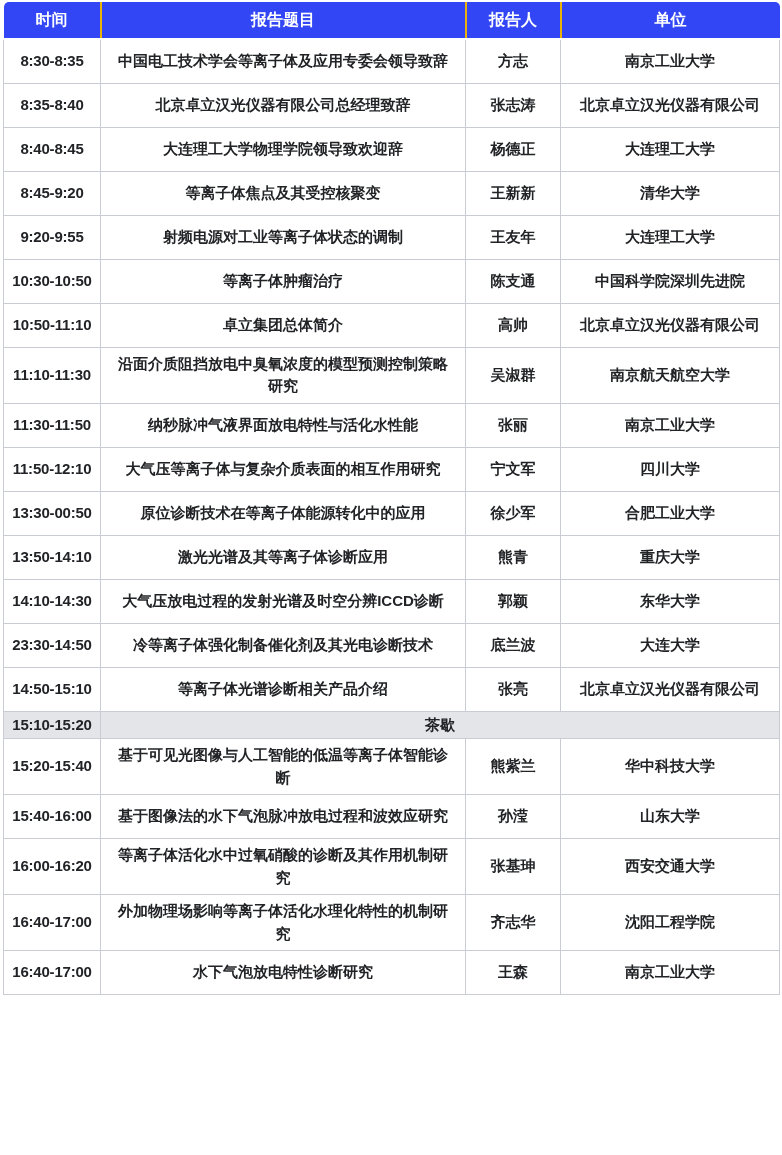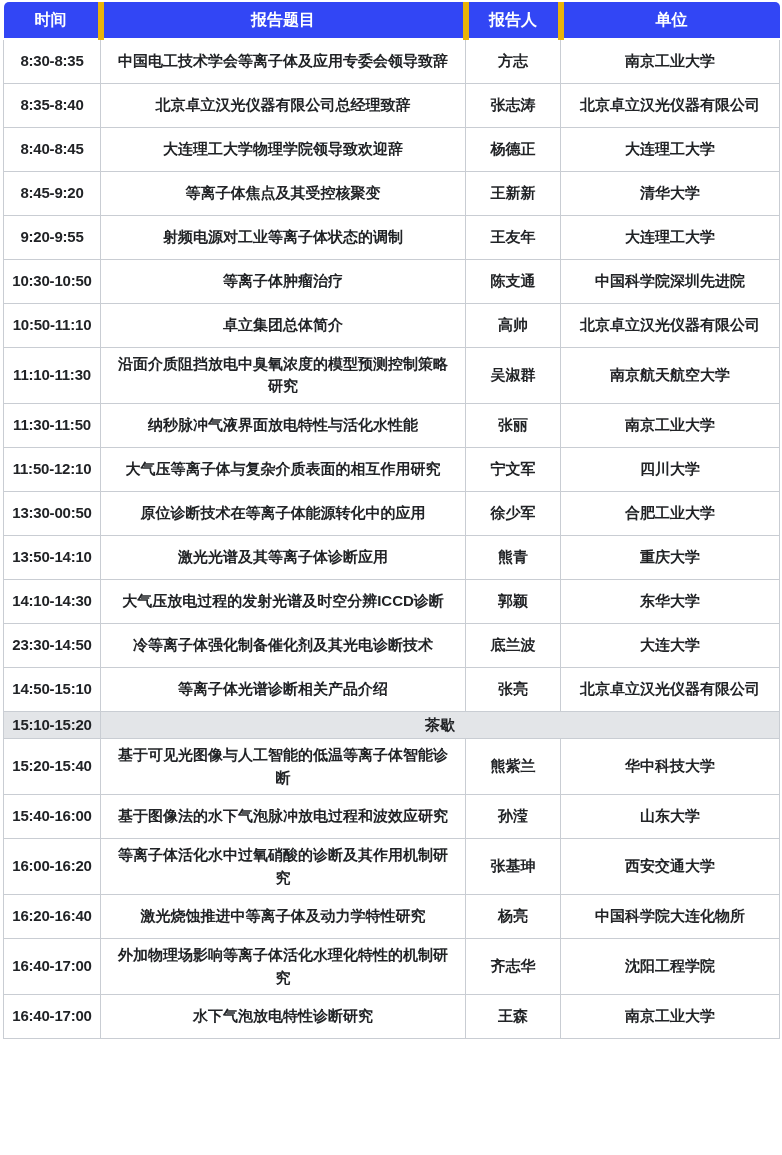--- a/index.html
+++ b/index.html
@@ -34,21 +34,21 @@
 
   thead th {
     background: var(--accent);
     color: #ffffff;
     font-size: 16px;
     font-weight: 700;
     height: 37px;
     padding: 2px 4px;
     border-bottom: 2px solid #ffffff;
   }
-  thead th + th { border-left: 6px solid #eab308; }
+  thead th + th { border-left: 2px solid #eab308; }
   thead th:first-child { border-top-left-radius: 5px; }
   thead th:last-child  { border-top-right-radius: 5px; }
 
   tbody td {
     border: 1px solid var(--grid);
     text-align: center;
     vertical-align: middle;
     color: var(--text);
     font-size: 15px;
     font-weight: 600;
@@ -218,26 +218,20 @@
     <td class="unit-cell">山东大学</td>
   </tr>
 
   <tr class="talk-row">
     <td class="time-cell">16:00-16:20</td>
     <td class="title-cell">等离子体活化水中过氧硝酸的诊断及其作用机制研究</td>
     <td class="speaker-cell">张基珅</td>
     <td class="unit-cell">西安交通大学</td>
   </tr>
 
-  <tr class="talk-row">
-    <td class="time-cell">16:20-16:40</td>
-    <td class="title-cell">激光烧蚀推进中等离子体及动力学特性研究</td>
-    <td class="speaker-cell">杨亮</td>
-    <td class="unit-cell">中国科学院大连化物所</td>
-  </tr>
 
   <tr class="talk-row">
     <td class="time-cell">16:40-17:00</td>
     <td class="title-cell">外加物理场影响等离子体活化水理化特性的机制研究</td>
     <td class="speaker-cell">齐志华</td>
     <td class="unit-cell">沈阳工程学院</td>
   </tr>
 
   <tr class="talk-row">
     <td class="time-cell">16:40-17:00</td>

